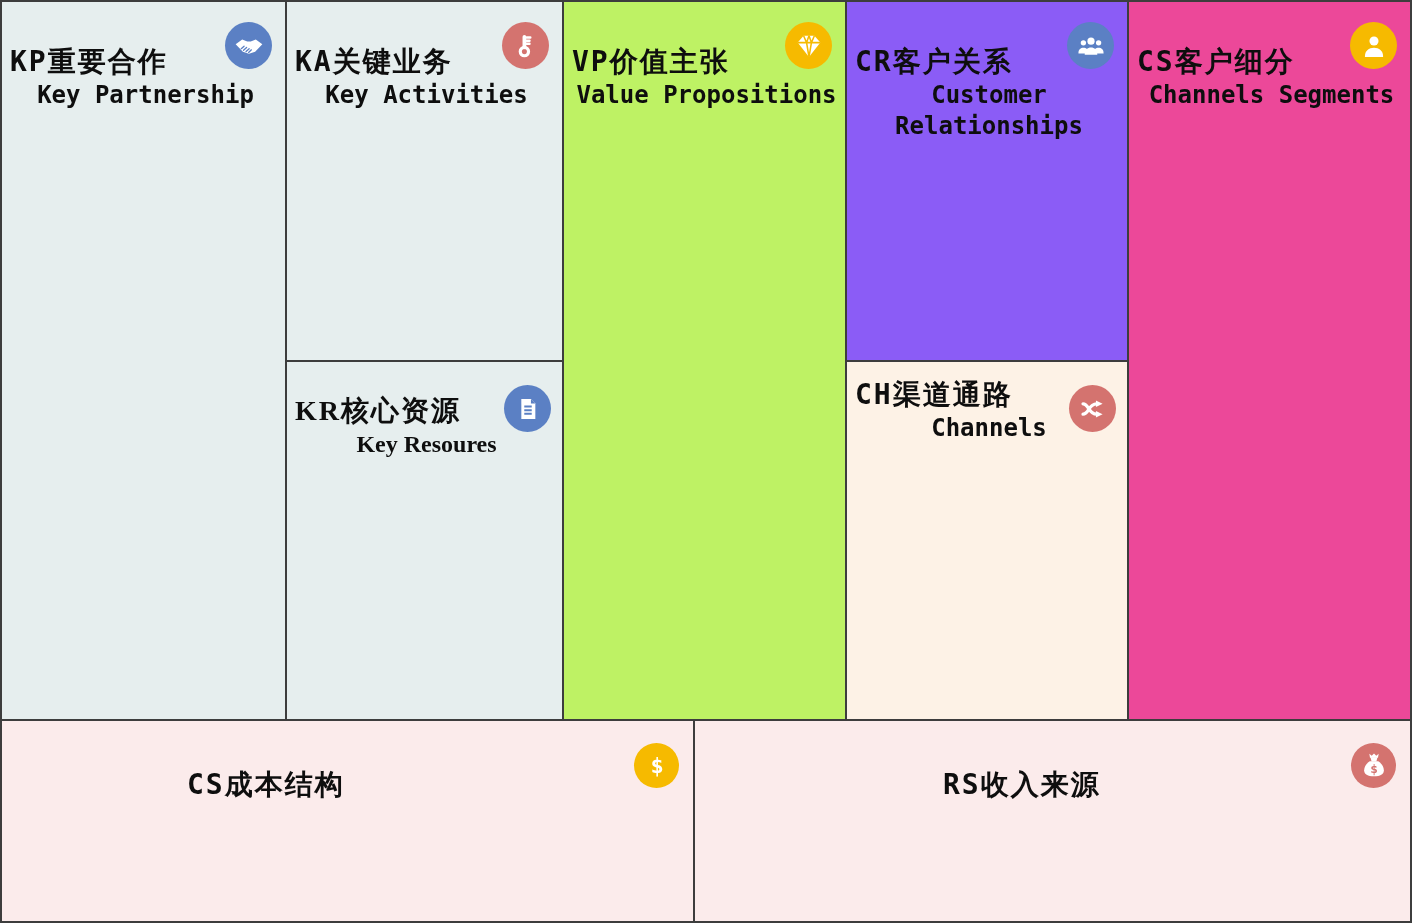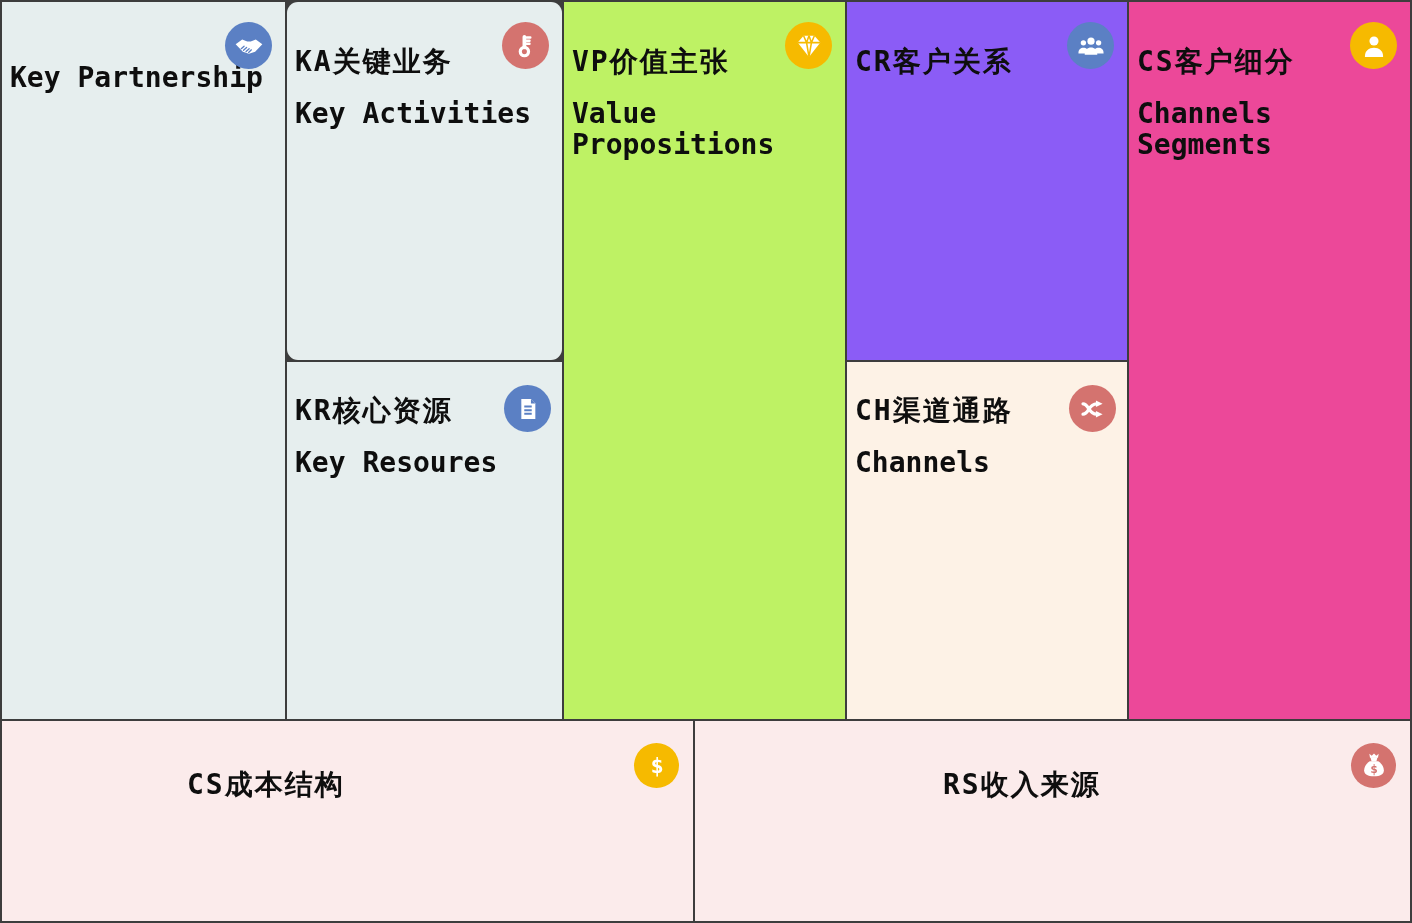--- a/index.html
+++ b/index.html
@@ -11,27 +11,27 @@
     border:2px solid #3d3d3d;
     display:grid;
     grid-template-columns:283px 275px 281px 280px 281px;
     grid-template-rows:358px 357px 200px;
     gap:2px;
     font-family:"DejaVu Sans Mono","Liberation Mono",monospace;
     color:#0e0e0e;
   }
   .cell{position:relative;padding:42px 4px 0 8px;overflow:hidden;}
   .zh{font-size:28px;font-weight:bold;letter-spacing:2px;line-height:36px;white-space:nowrap;}
-  .en{font-size:28px;font-weight:bold;line-height:31px;margin-top:18px;}
+  .en{font-size:24px;font-weight:bold;line-height:31px;margin-top:0;text-align:center;}
   .kp{grid-column:1;grid-row:1 / span 2;}
-  .ka{grid-column:2;grid-row:1;border-radius:11px;}
-  .kr{grid-column:2;grid-row:2;padding-top:31px;}
+  .ka{grid-column:2;grid-row:1;}
+  .kr{grid-column:2;grid-row:2;padding-top:31px;font-family:Liberation Serif, serif;}
   .vp{grid-column:3;grid-row:1 / span 2;}
   .cr{grid-column:4;grid-row:1;}
-  .ch{grid-column:4;grid-row:2;padding-top:31px;}
+  .ch{grid-column:4;grid-row:2;padding-top:15px;}
   .cseg{grid-column:5;grid-row:1 / span 2;}
   .bottom{grid-column:1 / span 5;grid-row:3;display:flex;gap:2px;background:#3d3d3d;padding:0;overflow:visible;}
   .bcell{position:relative;height:100%;padding-top:46px;overflow:hidden;}
   .cost{flex:0 0 691px;padding-left:185px;}
   .rev{flex:1 1 auto;padding-left:248px;}
   .icon-circle{
     position:absolute;top:20px;right:13px;
     width:47px;height:47px;border-radius:50%;
     display:flex;align-items:center;justify-content:center;
   }
@@ -44,20 +44,21 @@
 
 <div class="canvas">
 
   <div class="cell kp" style="background-color: rgb(230, 238, 238);">
     <div class="icon-circle" style="background-color: rgb(91, 128, 196);">
       <svg width="32" height="32" viewBox="0 0 24 24">
         <path fill="#ffffff" d="M2 10.6 L6.9 7.1 L10.7 8.6 L13.3 8.6 L17.1 7.1 L22 10.6 L16.6 16.4 L12 17.8 L7.4 16.3 Z"></path>
         <path d="M7.9 15.2l2.3-2.1M9.8 16.1l2.3-2.1M11.7 16.8l2.1-1.9M6.2 14l2.1-1.9" stroke="#5b80c4" stroke-width="1" fill="none" stroke-linecap="round"></path>
       </svg>
     </div>
+    <div class="zh">KP重要合作</div>
     <div class="en">Key Partnership</div>
   </div>
 
   <div class="cell ka" style="background-color: rgb(230, 238, 238);">
     <div class="icon-circle" style="background-color: rgb(212, 115, 111);">
       <svg width="32" height="32" viewBox="0 0 24 24">
         <g stroke="#ffffff" fill="none" stroke-linecap="round">
           <circle cx="10.8" cy="16.2" r="3.1" stroke-width="2.4"></circle>
           <path d="M10.8 13 V5.2" stroke-width="2.8"></path>
           <path d="M12.4 5.6h2.8M12.4 8h2.2M12.4 10.3h2.2" stroke-width="1.9"></path>
@@ -98,20 +99,21 @@
           <circle cx="6.3" cy="9.6" r="2"></circle>
           <circle cx="17.7" cy="9.6" r="2"></circle>
           <circle cx="12" cy="8.4" r="2.7"></circle>
           <path d="M2.6 17c0-2.3 1.7-3.7 3.7-3.7 1.1 0 2 .4 2.7 1L9 17.6H2.6z"></path>
           <path d="M21.4 17c0-2.3-1.7-3.7-3.7-3.7-1.1 0-2 .4-2.7 1l-.1 3.3h6.5z"></path>
           <path d="M7.3 18c0-3 2.1-4.9 4.7-4.9s4.7 1.9 4.7 4.9v.6H7.3z"></path>
         </g>
       </svg>
     </div>
     <div class="zh">CR客户关系</div>
+    <div class="en">Customer Relationships</div>
   </div>
 
   <div class="cell ch row2" style="background-color: rgb(253, 242, 230);">
     <div class="icon-circle" style="background-color: rgb(212, 115, 111);">
       <svg width="32" height="32" viewBox="0 0 24 24">
         <g stroke="#ffffff" stroke-width="2.4" fill="none" stroke-linecap="round">
           <path d="M4.5 8.1c4.6 0 3.9 7.8 10.2 7.8"></path>
           <path d="M4.5 15.9c4.6 0 3.9-7.8 10.2-7.8"></path>
         </g>
         <g fill="#ffffff">

